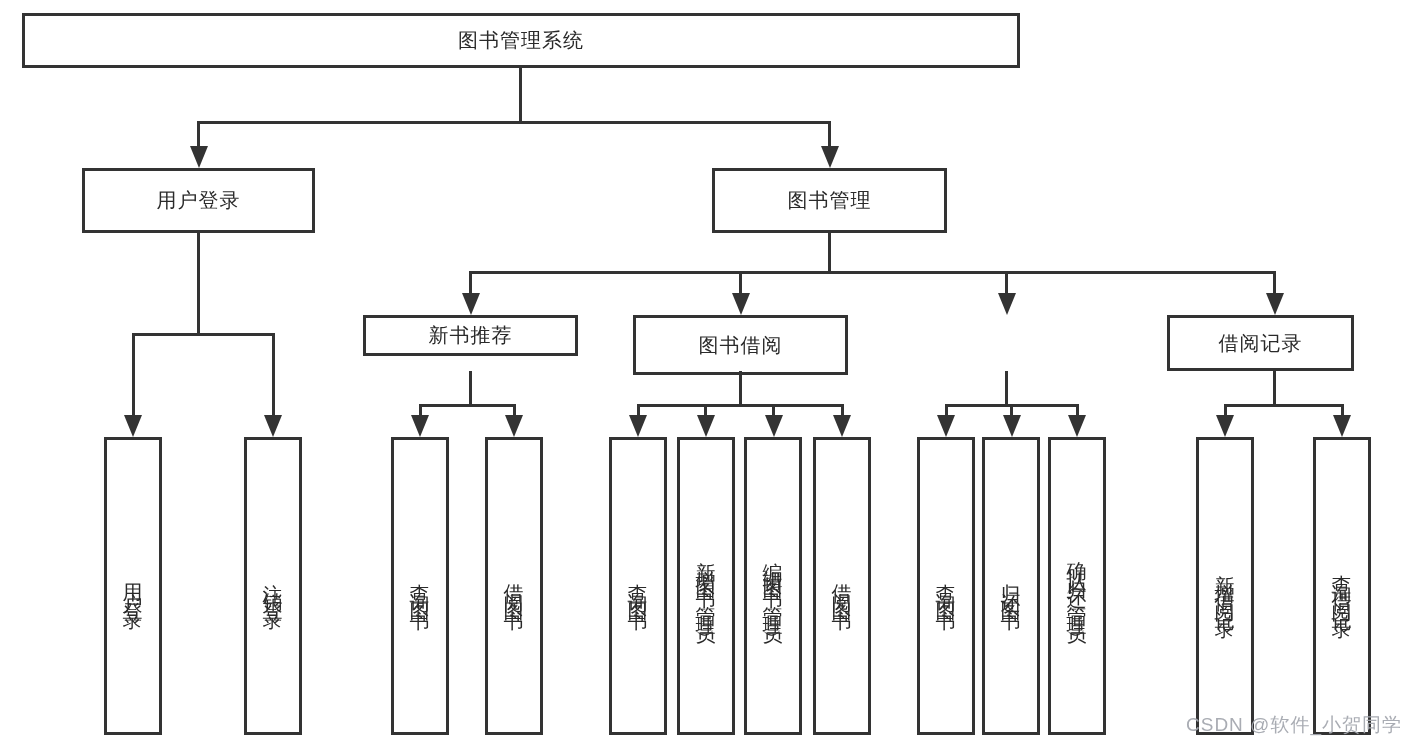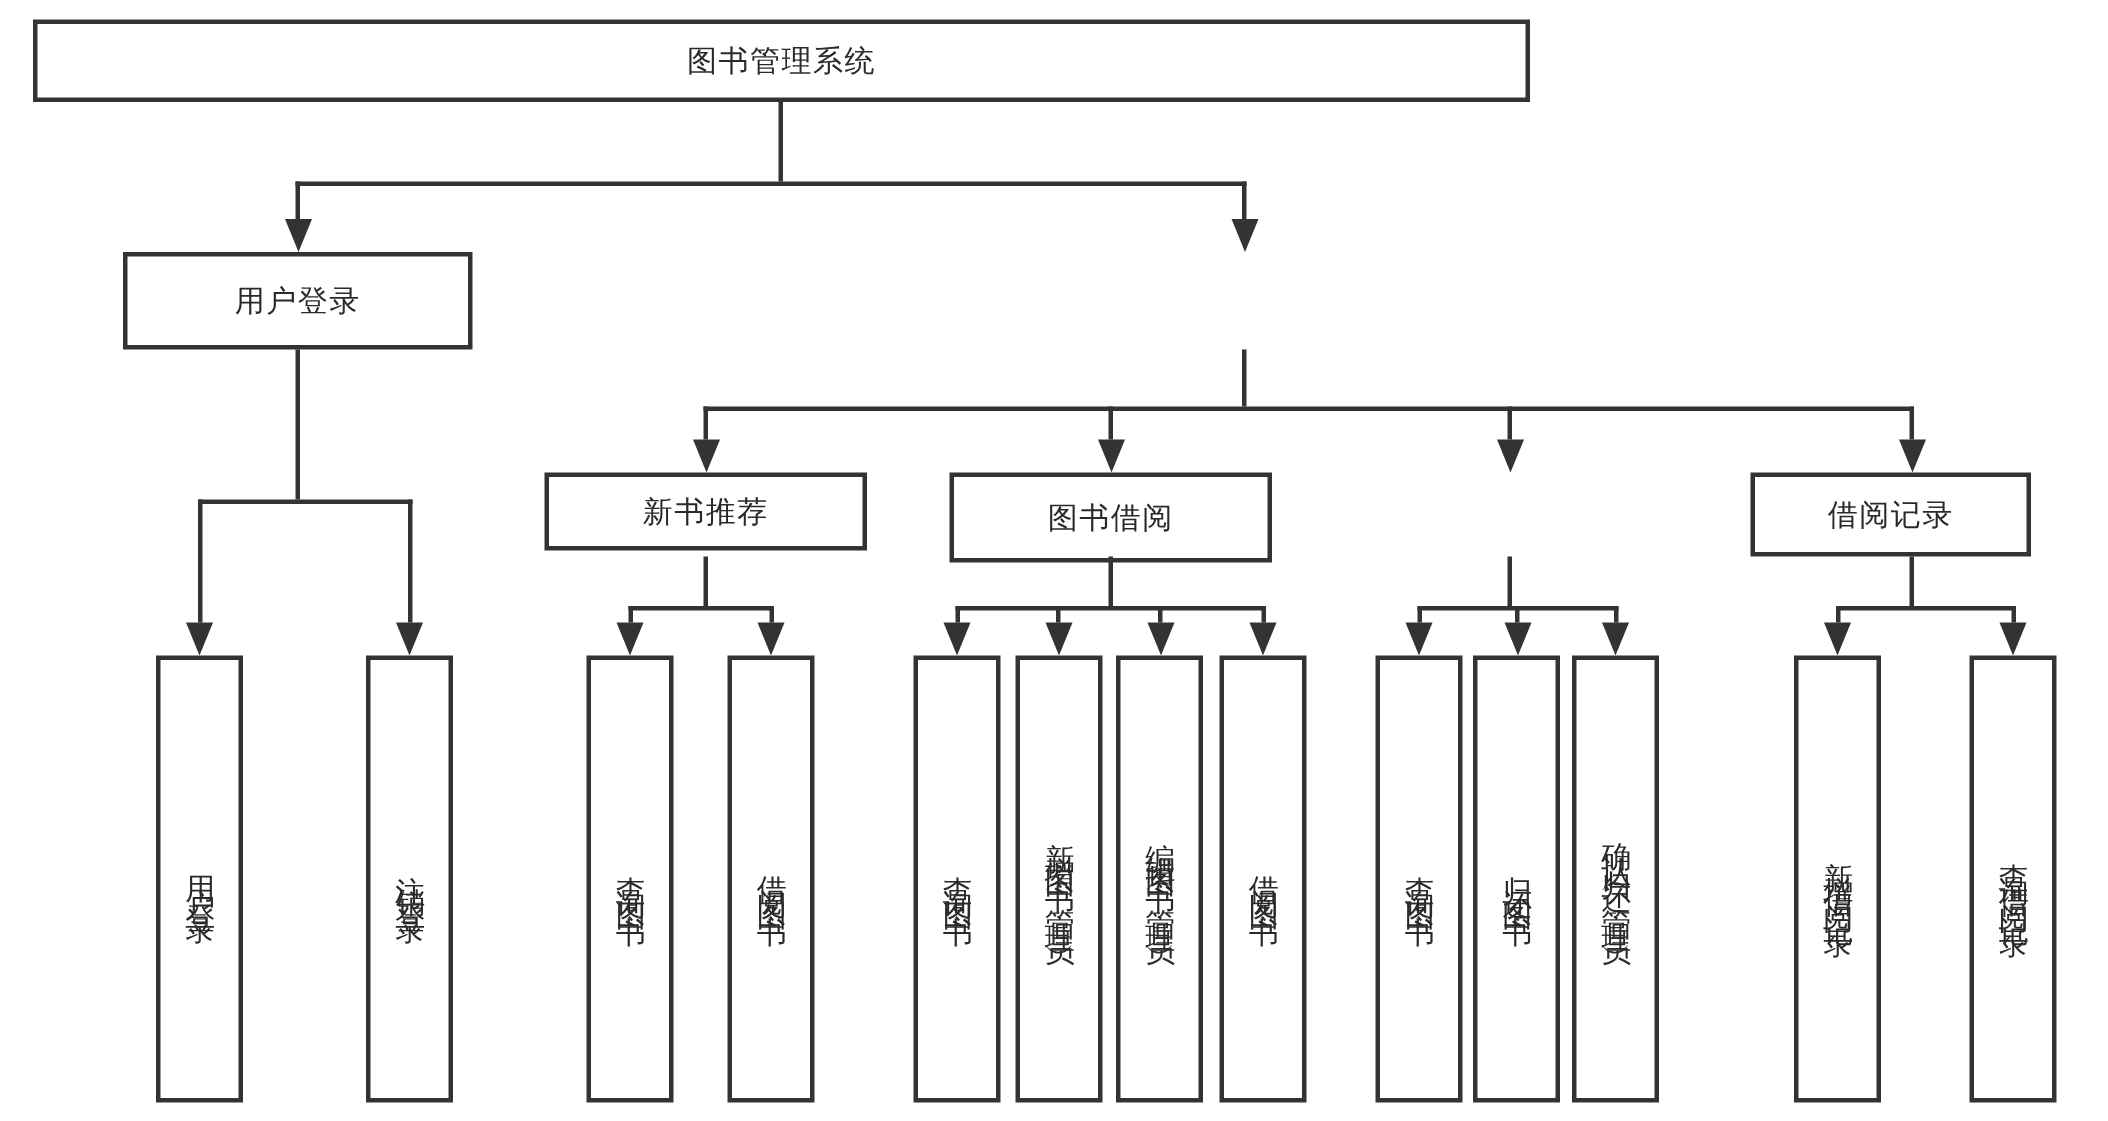--- a/index.html
+++ b/index.html
@@ -43,40 +43,43 @@
   <div class="vl" style="left:519px;top:68px;height:53px;"></div>
   <div class="hl" style="left:197px;top:121px;width:634px;"></div>
   <div class="vl" style="left:197px;top:121px;height:25px;"></div>
   <div class="arrow" style="left:190px;top:146px;"></div>
   <div class="vl" style="left:828px;top:121px;height:25px;"></div>
   <div class="arrow" style="left:821px;top:146px;"></div>
 
   <div class="hbox" style="left:82px;top:168px;width:233px;height:65px;">
     <span>用户登录</span>
   </div>
+  <div class="hbox" style="left:712px;top:168px;width:235px;height:65px;">
+    <span>图书管理</span>
+  </div>
 
   <div class="vl" style="left:197px;top:233px;height:100px;"></div>
   <div class="hl" style="left:132px;top:333px;width:143px;"></div>
   <div class="vl" style="left:132px;top:333px;height:82px;"></div>
   <div class="arrow" style="left:124px;top:415px;"></div>
   <div class="vl" style="left:272px;top:333px;height:82px;"></div>
   <div class="arrow" style="left:264px;top:415px;"></div>
 
   <div class="vl" style="left:828px;top:233px;height:38px;"></div>
   <div class="hl" style="left:469px;top:271px;width:807px;"></div>
   <div class="vl" style="left:469px;top:271px;height:22px;"></div>
   <div class="arrow" style="left:462px;top:293px;"></div>
   <div class="vl" style="left:739px;top:271px;height:22px;"></div>
   <div class="arrow" style="left:732px;top:293px;"></div>
   <div class="vl" style="left:1005px;top:271px;height:22px;"></div>
   <div class="arrow" style="left:998px;top:293px;"></div>
   <div class="vl" style="left:1273px;top:271px;height:22px;"></div>
   <div class="arrow" style="left:1266px;top:293px;"></div>
 
-  <div class="hbox" style="left:363px;top:315px;width:215px;height:52px;">
+  <div class="hbox" style="left:363px;top:315px;width:215px;height:41px;">
     <span>新书推荐</span>
   </div>
   <div class="hbox" style="left:633px;top:315px;width:215px;height:60px;">
     <span>图书借阅</span>
   </div>
   <div class="hbox" style="left:1167px;top:315px;width:187px;height:56px;">
     <span>借阅记录</span>
   </div>
 
   <div class="vl" style="left:469px;top:371px;height:33px;"></div>
@@ -150,14 +153,15 @@
     <span class="vtext">确认归还（管理员）</span>
   </div>
 
   <div class="vbox" style="left:1196px;">
     <span class="vtext">新增借阅记录</span>
   </div>
   <div class="vbox" style="left:1313px;">
     <span class="vtext">查询借阅记录</span>
   </div>
 
+  <div class="watermark">CSDN @软件_小贺同学</div>
 
 </div>
 
 </body></html>

